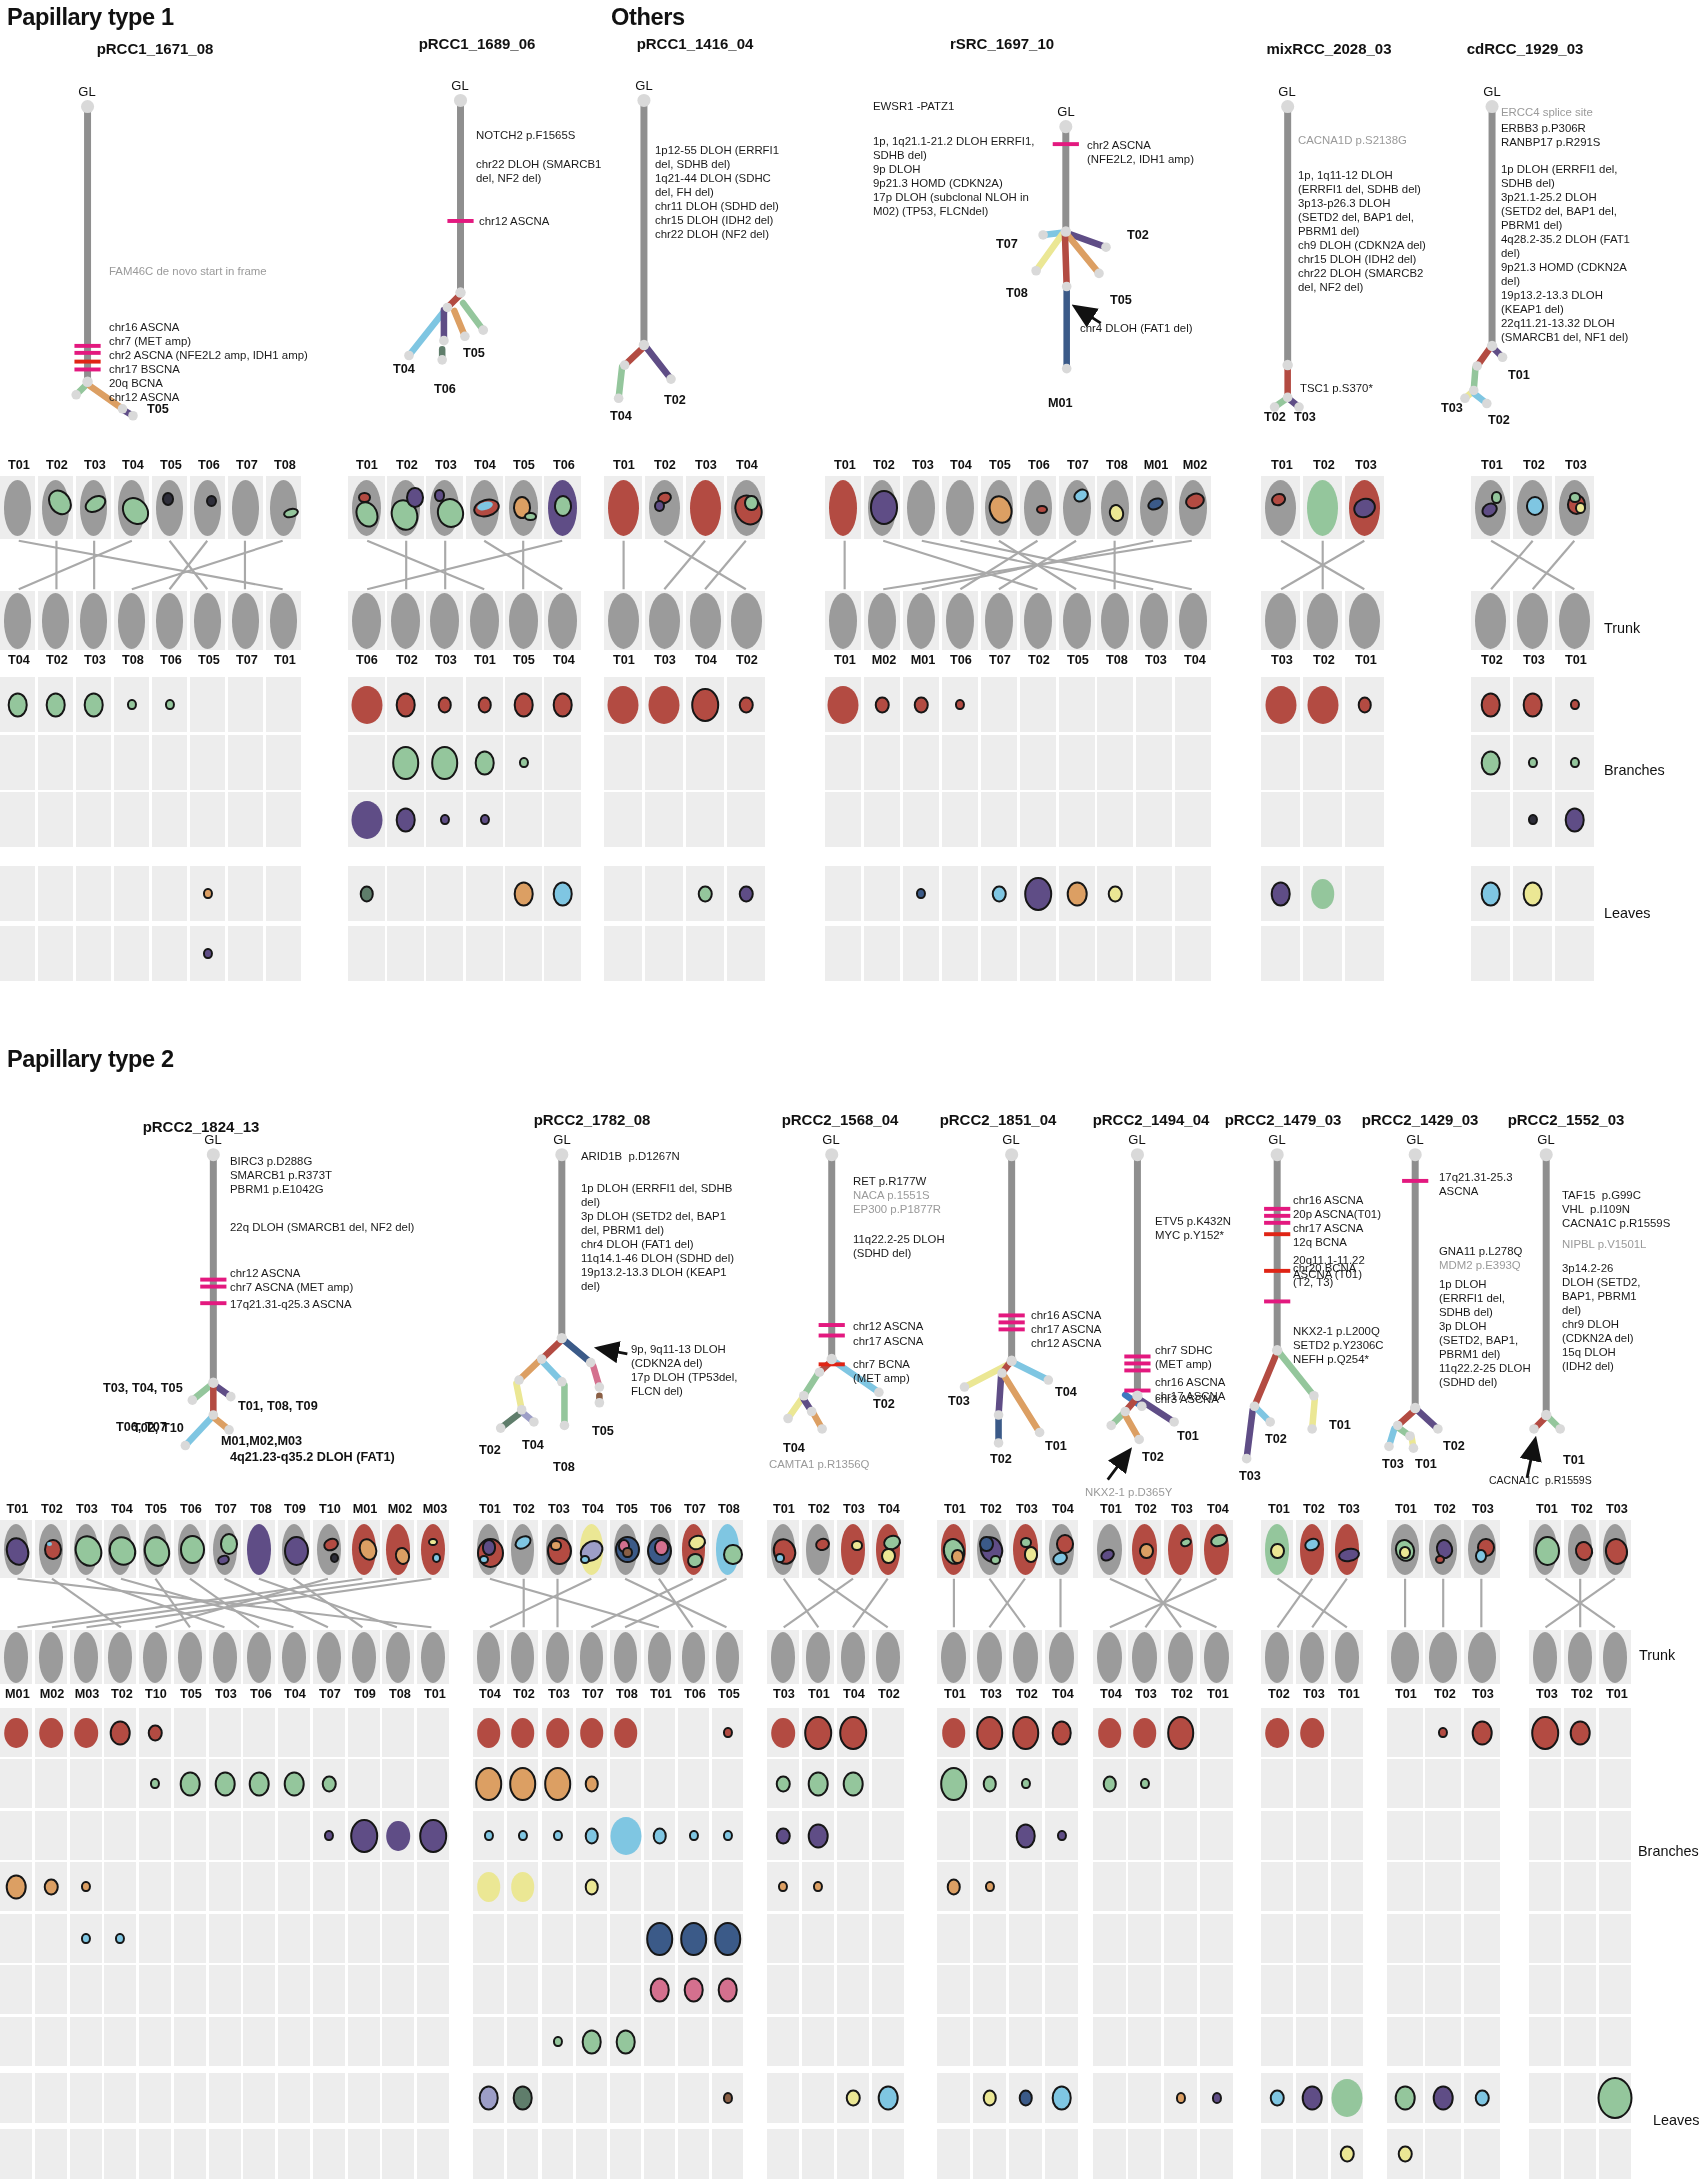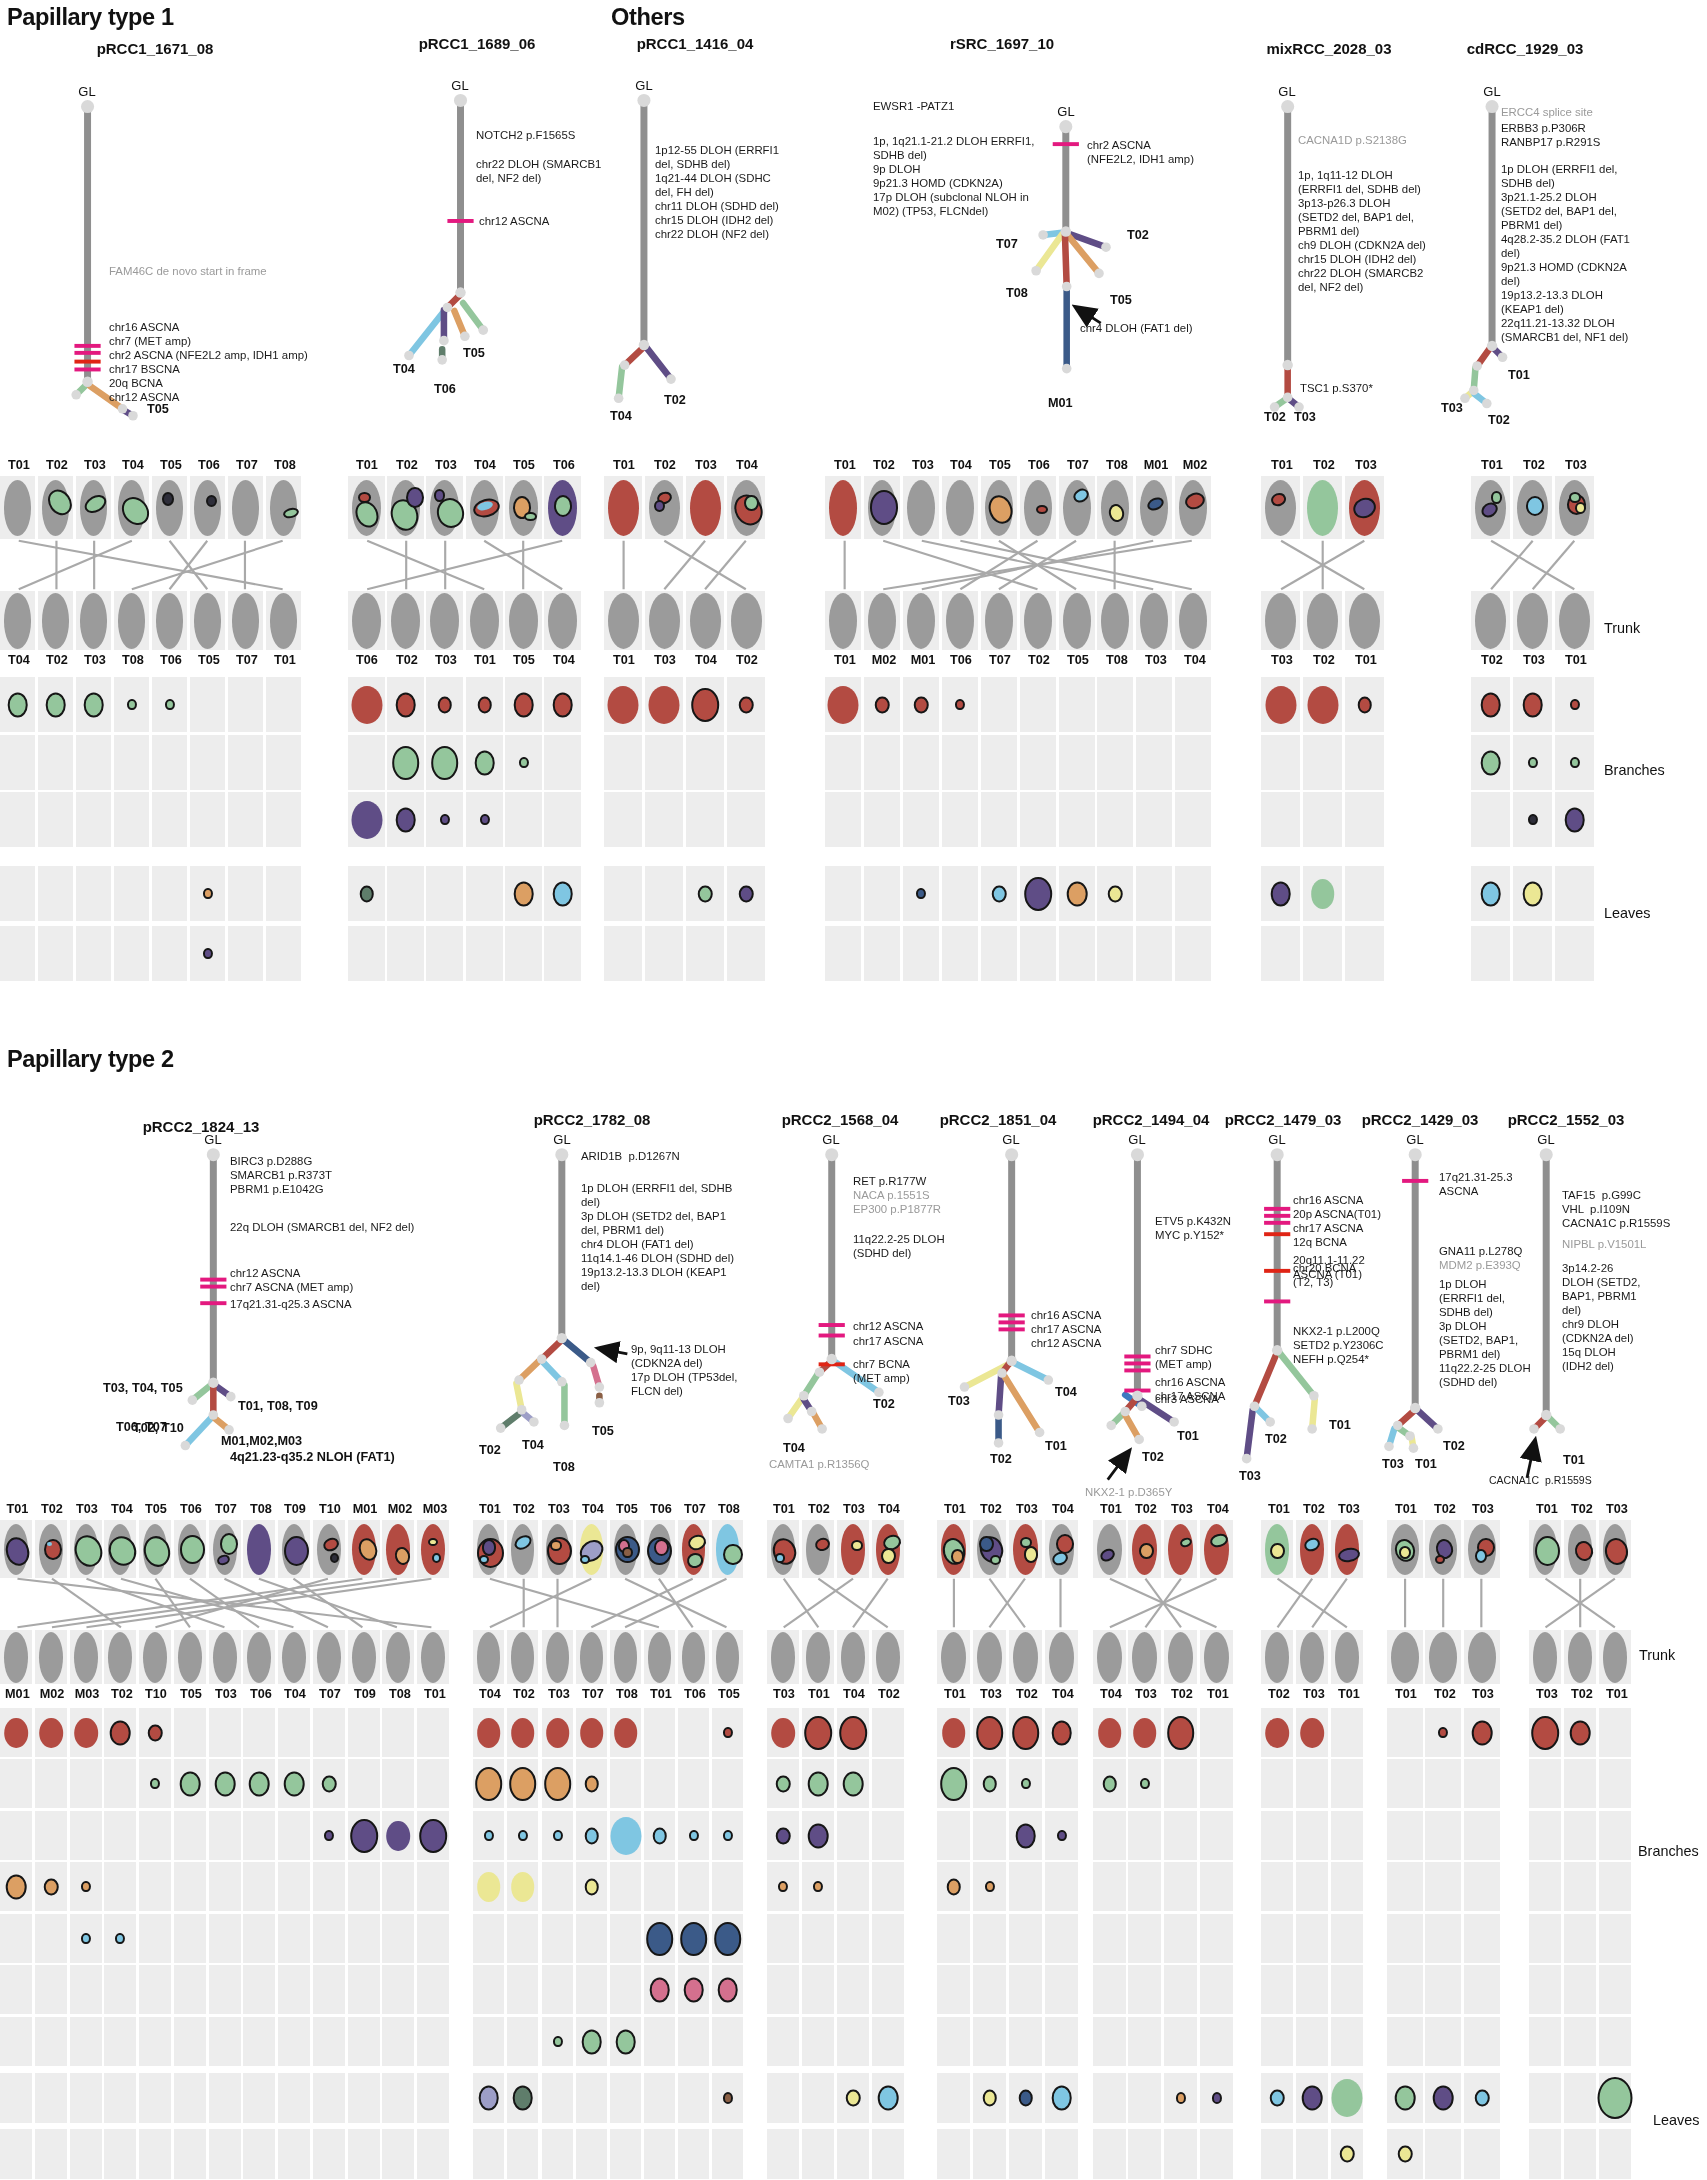--- a/index.html
+++ b/index.html
@@ -353,21 +353,21 @@
 (KEAP1 del)
 22q11.21-13.32 DLOH
 (SMARCB1 del, NF1 del)</div>
     <div class="ttl" style="left: 201px; top: 1118px;">pRCC2_1824_13</div>
     <div class="gl" style="left: 213px; top: 1132px;">GL</div>
     <div class="blab" style="left: 103px; top: 1381px;">T03, T04, T05</div>
     <div class="blab" style="left: 116px; top: 1397px; margin-top: 23px;">T06, T07</div>
     <div class="blab" style="left: 238px; top: 1399px;">T01, T08, T09</div>
     <div class="blab" style="left: 133px; top: 1421px;">T02, T10</div>
     <div class="blab" style="left: 221px; top: 1434px;">M01,M02,M03</div>
-    <div class="blab" style="left: 230px; top: 1450px;">4q21.23-q35.2 NLOH (FAT1)</div>
+    <div class="blab" style="left: 230px; top: 1450px;">4q21.23-q35.2 DLOH (FAT1)</div>
     <div class="note" style="left: 230px; top: 1154px; color: rgb(26, 26, 26);">BIRC3 p.D288G
 SMARCB1 p.R373T
 PBRM1 p.E1042G</div>
     <div class="note" style="left: 230px; top: 1220px; color: rgb(26, 26, 26);">22q DLOH (SMARCB1 del, NF2 del)</div>
     <div class="note" style="left: 230px; top: 1266px; color: rgb(26, 26, 26);">chr12 ASCNA</div>
     <div class="note" style="left: 230px; top: 1280px; color: rgb(26, 26, 26);">chr7 ASCNA (MET amp)</div>
     <div class="note" style="left: 230px; top: 1297px; color: rgb(26, 26, 26);">17q21.31-q25.3 ASCNA</div>
     <div class="ttl" style="left: 592px; top: 1111px;">pRCC2_1782_08</div>
     <div class="gl" style="left: 562px; top: 1132px;">GL</div>
     <div class="blab" style="left: 479px; top: 1443px;">T02</div>

